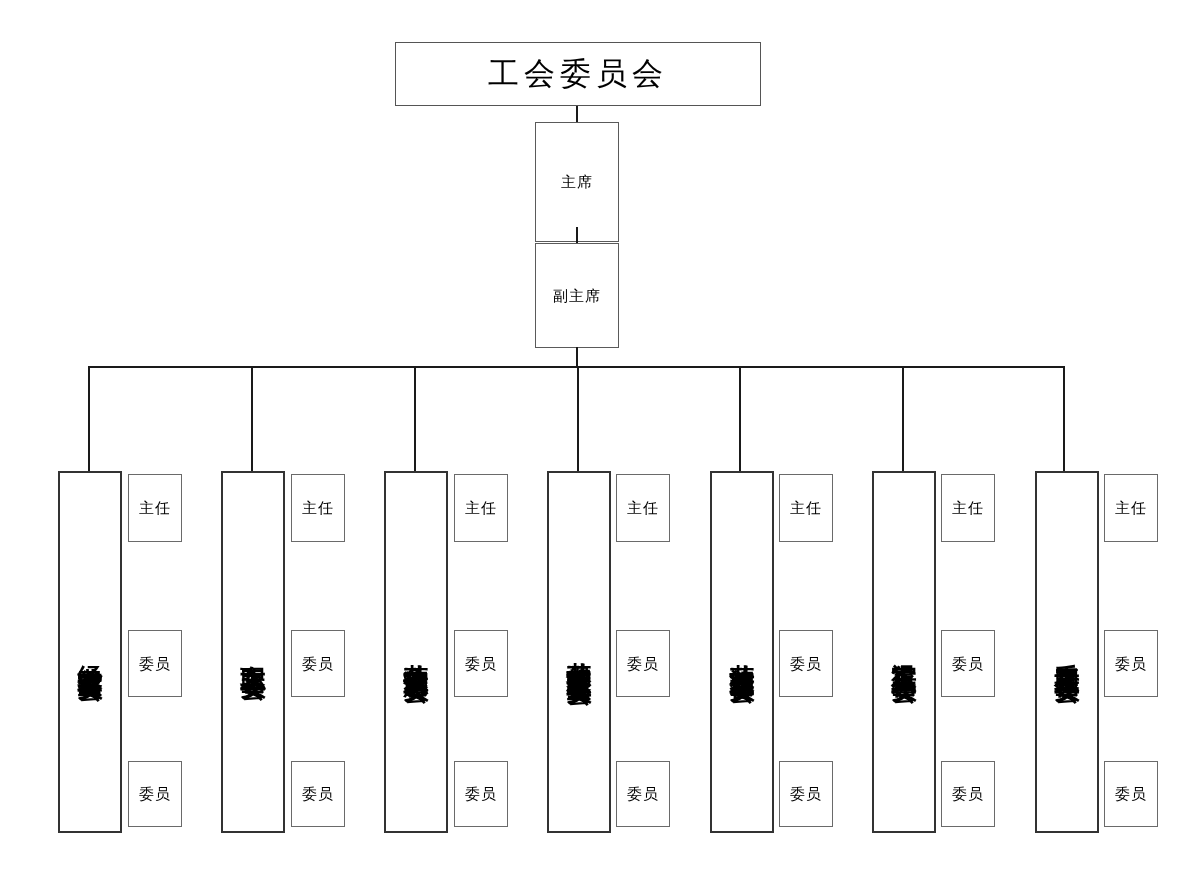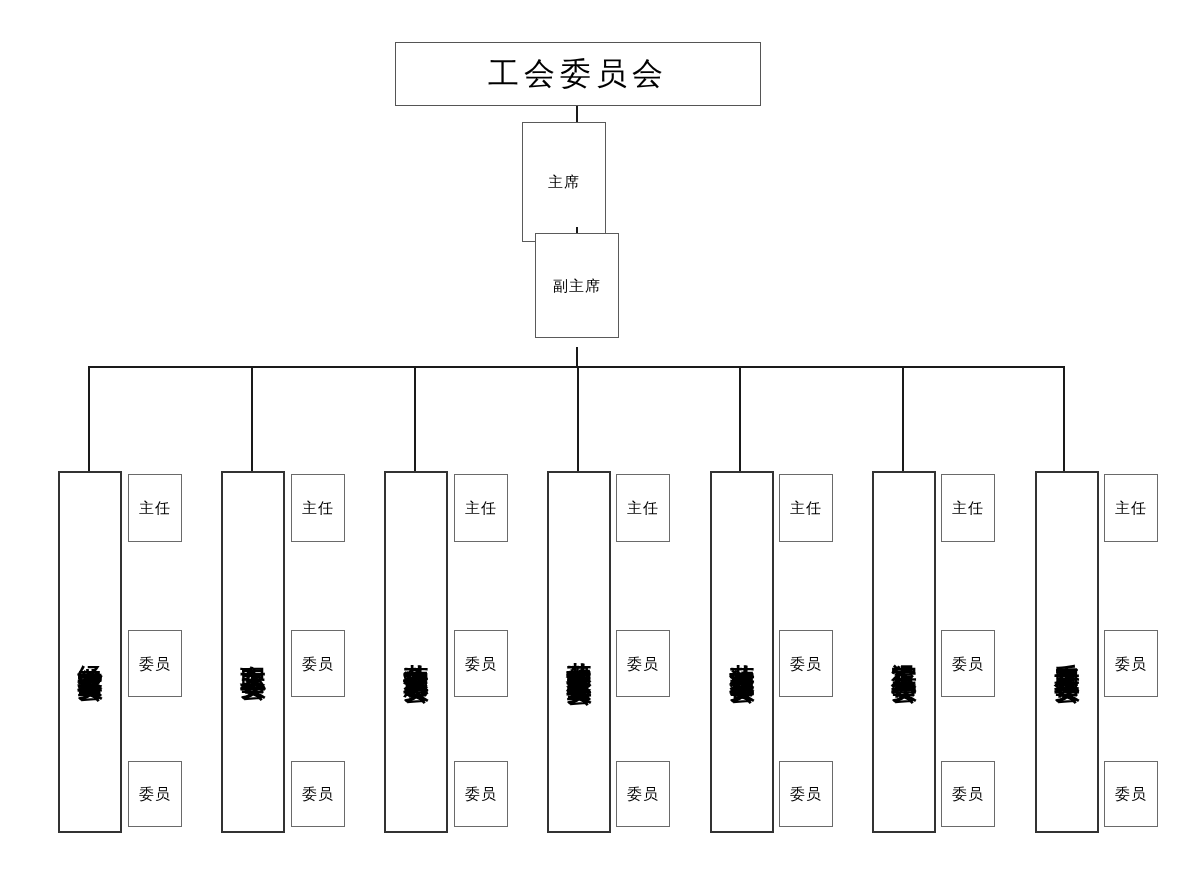--- a/index.html
+++ b/index.html
@@ -78,25 +78,25 @@
 </style>
 </head>
 <body>
 
 <div id="chart-root">
 
   <div class="box box-root" style="left:395px; top:42px; width:366px; height:64px;">工会委员会</div>
 
   <div class="line line-v" style="left:576px; top:106px; width:2px; height:17px;"></div>
 
-  <div class="box box-officer" style="left:522px; top:122px; width:84px; height:120px;">主席</div>
+  <div class="box box-officer" style="left:535px; top:122px; width:84px; height:120px;">主席</div>
 
   <div class="line line-v" style="left:576px; top:227px; width:2px; height:17px;"></div>
 
-  <div class="box box-officer" style="left:535px; top:233px; width:84px; height:105px;">副主席</div>
+  <div class="box box-officer" style="left:535px; top:243px; width:84px; height:105px;">副主席</div>
 
   <div class="line line-v" style="left:576px; top:347px; width:2px; height:21px;"></div>
 
   <div class="line line-h" style="left:88px; top:366px; width:977px; height:2px;"></div>
 
   <div class="line line-v" style="left:88px;  top:366px; height:107px;"></div>
   <div class="line line-v" style="left:251px; top:366px; height:107px;"></div>
   <div class="line line-v" style="left:414px; top:366px; height:107px;"></div>
   <div class="line line-v" style="left:577px; top:366px; height:107px;"></div>
   <div class="line line-v" style="left:739px; top:366px; height:107px;"></div>

